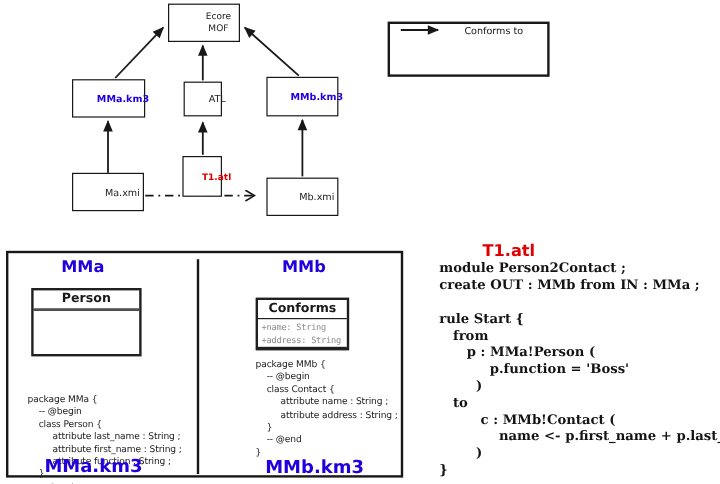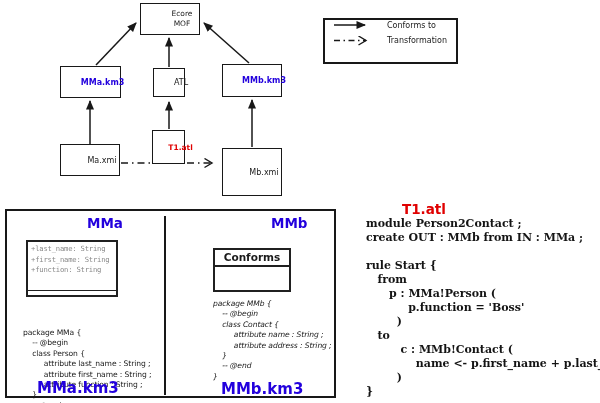--- a/index.html
+++ b/index.html
@@ -14,55 +14,55 @@
     position:absolute; z-index:2; background:#fff; border:1.6px solid #181818;
     display:flex; flex-direction:column; align-items:center; justify-content:center;
     font-size:8px; text-align:center; white-space:pre-line;padding-left:24px;
   }
   #n-ecore { left:140px; top:3px;   width:60px; height:32px; font-size:7.5px; line-height:10px; }
   #n-mma   { left:60px;  top:66px;  width:61px; height:32px; font-weight:bold; color:var(--blue); }
   #n-atl   { left:153px; top:68px;  width:32px; height:29px; }
   #n-mmb   { left:222px; top:64px;  width:60px; height:33px; font-weight:bold; color:var(--blue); }
   #n-ma    { left:60px;  top:144px; width:60px; height:32px; }
   #n-t1    { left:152px; top:130px; width:33px; height:34px; font-size:7.5px; font-weight:bold; color:var(--red); }
-  #n-mb    { left:222px; top:148px; width:60px; height:48px; }
+  #n-mb    { left:222px; top:148px; width:60px; height:32px; }
   
   #legend {
     position:absolute; left:323px; top:18px; width:135px; height:46px;
     border:2px solid #181818; background:#fff; z-index:2;
     display:flex; flex-direction:column; justify-content:flex-start; gap:5px; padding-left:8px;
   }
   .legend-row { display:flex; align-items:center; gap:12px; }
   .legend-row span { font-size:8px; }
   
   #panel {
     position:absolute; left:5px; top:209px; width:331px; height:189px;
     border:2px solid #181818; background:#fff; z-index:2;
   }
   #panel-divider { position:absolute; left:157px; top:5px; width:2px; height:179px; background:#181818; }
-  .mm-title { position:absolute; font-size:13.5px; font-weight:bold; color:var(--blue);margin-left:36px; }
+  .mm-title { position:absolute; font-size:13.5px; font-weight:bold; color:var(--blue); }
   #mma-title { left:44px; top:4px; }
   #mmb-title { left:228px; top:4px; }
   .uml-box { position:absolute; border:2px solid #202020; background:#fff; display:flex; flex-direction:column; }
   #person-box  { left:19px;  top:29px; width:92px; height:57px; }
   #contact-box { left:206px; top:37px; width:78px; height:44px; }
   .uml-title { border-bottom:1.6px solid #202020; text-align:center; font-weight:bold; font-size:10.5px; padding:1px 0 2px 0; }
   .uml-attrs { flex:1; padding:2px 0 0 3px; }
   .uml-attr {
     font-family:"DejaVu Sans Mono","Liberation Mono",monospace;
     font-size:7.2px; line-height:10.5px; letter-spacing:-0.2px;
     color:var(--attr_gray); white-space:nowrap;
   }
   .uml-ops { border-top:1.6px solid #202020; height:5px; }
   .km3-code {
     position:absolute; font-family:"DejaVu Sans","Liberation Sans",sans-serif;
     font-size:7.6px; line-height:10.4px; letter-spacing:-0.1px; white-space:pre; color:#1a1a1a;
   }
   #mma-code { left:16px;  top:91px;margin-top:26px; }
-  #mmb-code { left:206px; top:88px;font-style:italic; }
+  #mmb-code { left:206px; top:88px; }
   .km3-file { position:absolute; font-size:15px; font-weight:bold; color:var(--blue); }
   #mma-file { left:30px;  top:168px; }
   #mmb-file { left:214px; top:169px; }
   
   #atl-title { position:absolute; left:402px; top:201px; font-size:13.5px; font-weight:bold; color:var(--red); z-index:2; }
   #atl-code {
     position:absolute; left:366px; top:217px; z-index:2;
     font-family:"DejaVu Serif","Liberation Serif",serif;
     font-size:11px; font-weight:600; line-height:14px; white-space:pre; color:#141414;
   }
@@ -104,59 +104,48 @@
     <svg width="42" height="10" viewBox="0 0 42 10">
       <defs>
         <marker id="lmF" markerUnits="userSpaceOnUse" markerWidth="12" markerHeight="10" refX="9" refY="4.5" orient="auto">
           <path d="M0.5,0.5 L10,4.5 L0.5,8.5 Z" fill="#181818"></path>
         </marker>
       </defs>
       <line x1="1" y1="5" x2="32" y2="5" stroke="#181818" stroke-width="1.5" marker-end="url(#lmF)"></line>
     </svg>
     <span>Conforms to</span>
   </div>
-  <div class="legend-row">
-    <svg width="42" height="11" viewBox="0 0 42 11">
-      <defs>
-        <marker id="lmO" markerUnits="userSpaceOnUse" markerWidth="12" markerHeight="12" refX="8" refY="5" orient="auto">
-          <path d="M0.5,0.5 L8,5 L0.5,9.5" fill="none" stroke="#181818" stroke-width="1.4"></path>
-        </marker>
-      </defs>
-      <line x1="1" y1="5.5" x2="33" y2="5.5" stroke="#181818" stroke-width="1.5" stroke-dasharray="6 3.5 1.5 3.5" marker-end="url(#lmO)"></line>
-    </svg>
-    <span>Transformation</span>
-  </div>
 </div>
 
 <div id="panel">
   <div id="panel-divider"></div>
 
   <div class="mm-title" id="mma-title">MMa</div>
   <div class="uml-box" id="person-box">
-    <div class="uml-attrs">
-      <div class="uml-attr">+last_name: String</div>
-      <div class="uml-attr">+first_name: String</div>
-      <div class="uml-attr">+function: String</div>
-    </div>
+    <div class="uml-title">Person</div>
     <div class="uml-ops"></div>
   </div>
   <pre class="km3-code" id="mma-code">package MMa {
     -- @begin
     class Person {
          attribute last_name : String ;
          attribute first_name : String ;
          attribute function : String ;
     }
     -- @end
  }</pre>
   <div class="km3-file" id="mma-file">MMa.km3</div>
 
   <div class="mm-title" id="mmb-title">MMb</div>
   <div class="uml-box" id="contact-box">
     <div class="uml-title">Conforms</div>
+    <div class="uml-attrs">
+      <div class="uml-attr">+name: String</div>
+      <div class="uml-attr">+address: String</div>
+    </div>
     <div class="uml-ops"></div>
   </div>
   <pre class="km3-code" id="mmb-code">package MMb {
     -- @begin
     class Contact {
          attribute name : String ;
          attribute address : String ;
     }
     -- @end
 }</pre>

